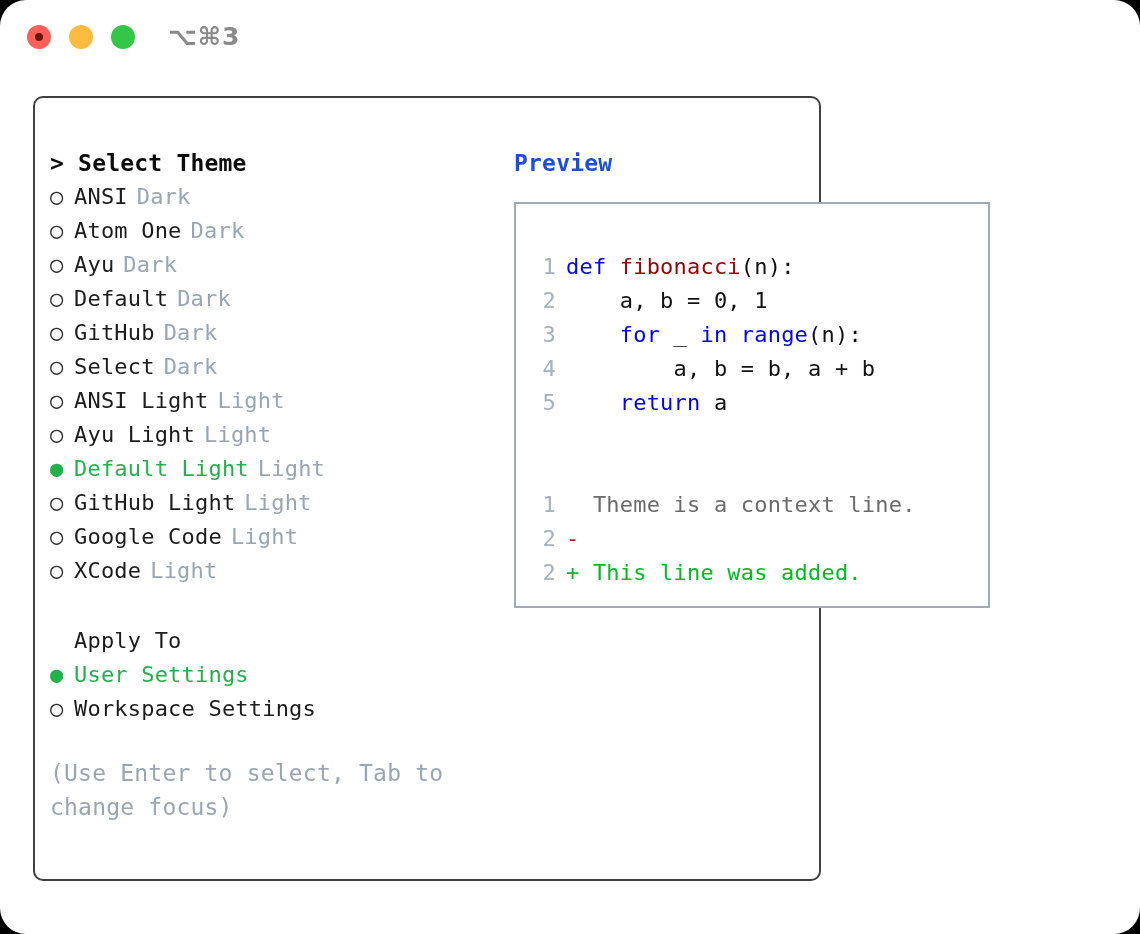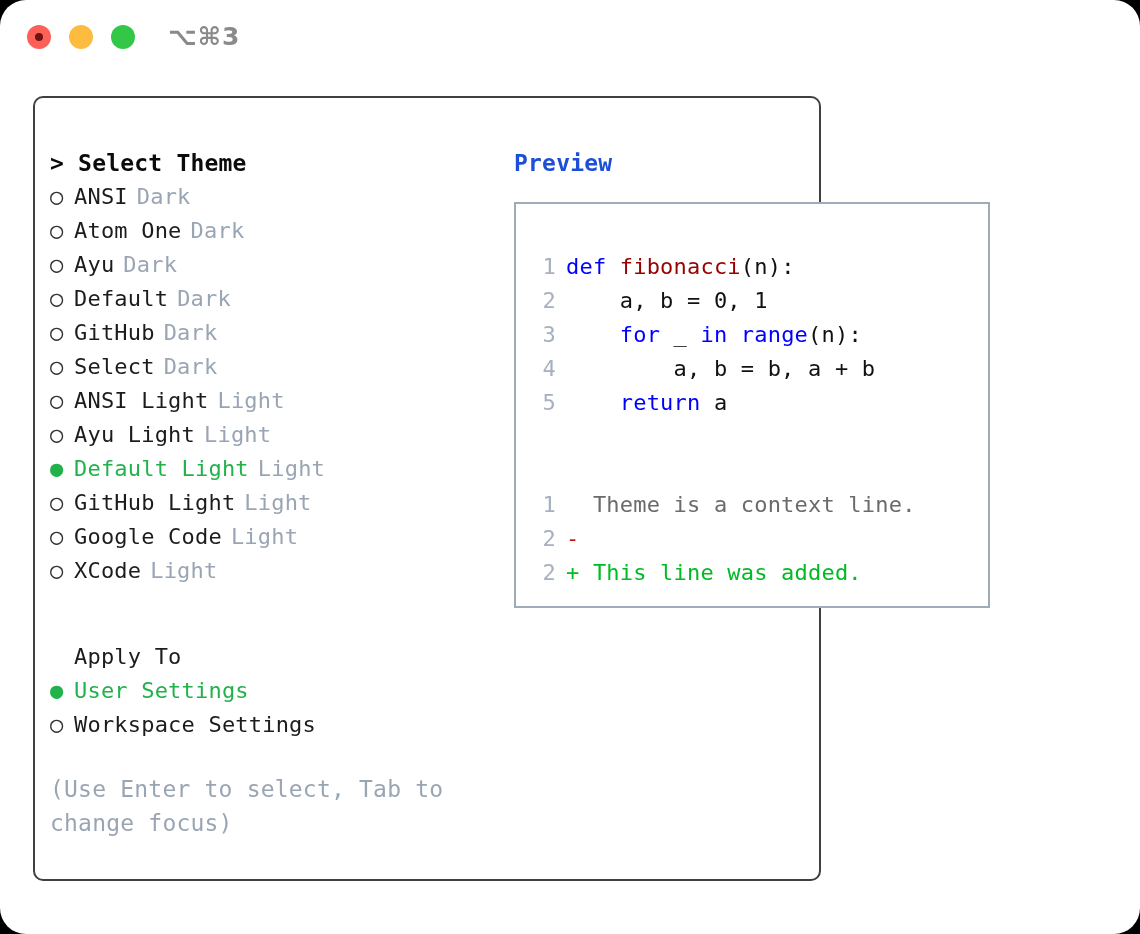--- a/index.html
+++ b/index.html
@@ -121,21 +121,21 @@
   }
   .opt-row.selected .opt-label {
     color: #22B24C;
   }
   .opt-tag {
     color: #9AA5B4;
     margin-left: 9px;
   }
 
   .apply-block {
-    margin-top: 52px;
+    margin-top: 36px;
   }
   .apply-title {
     font-size: 22px;
     color: #1C1C1C;
     line-height: 34px;
     padding-left: 24px;
     white-space: pre;
     letter-spacing: 0.2px;
   }
   .hint {

